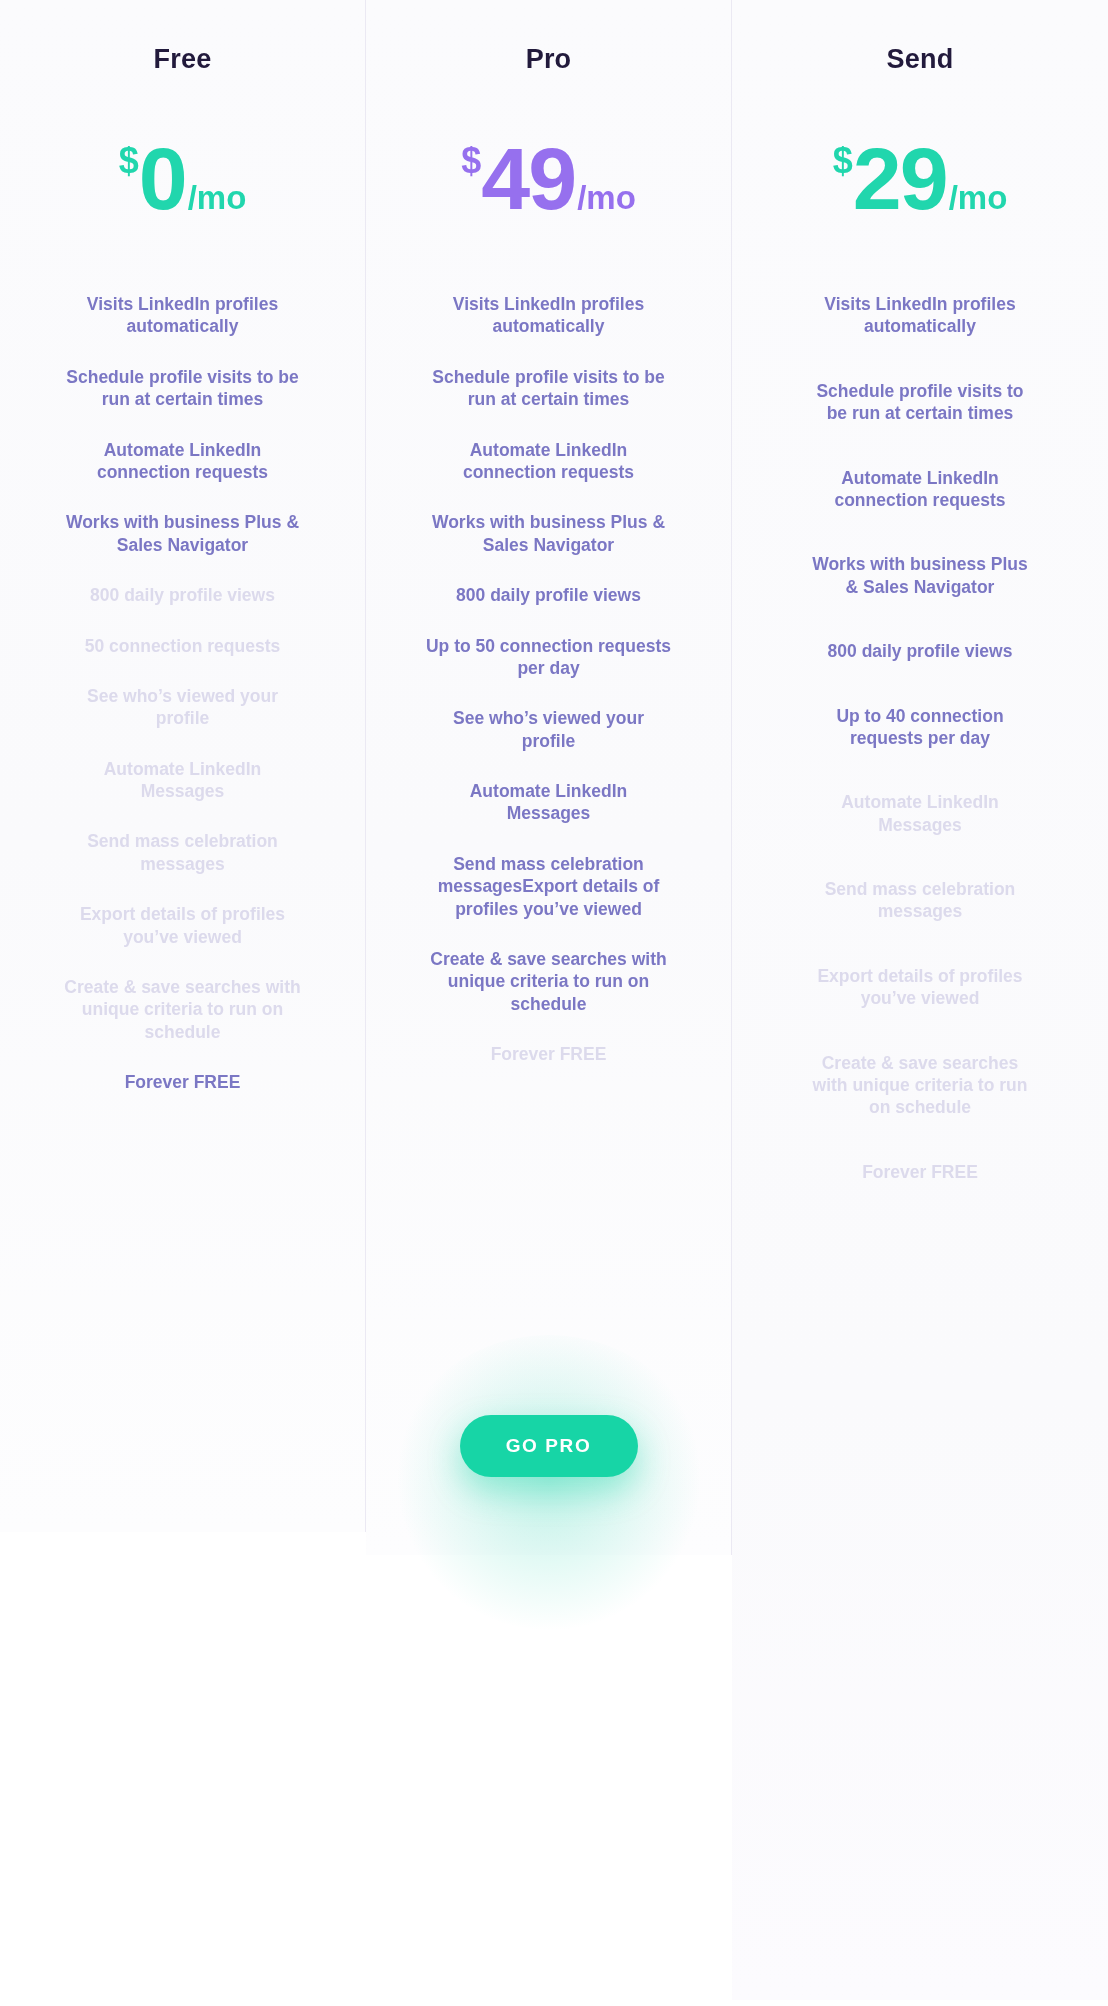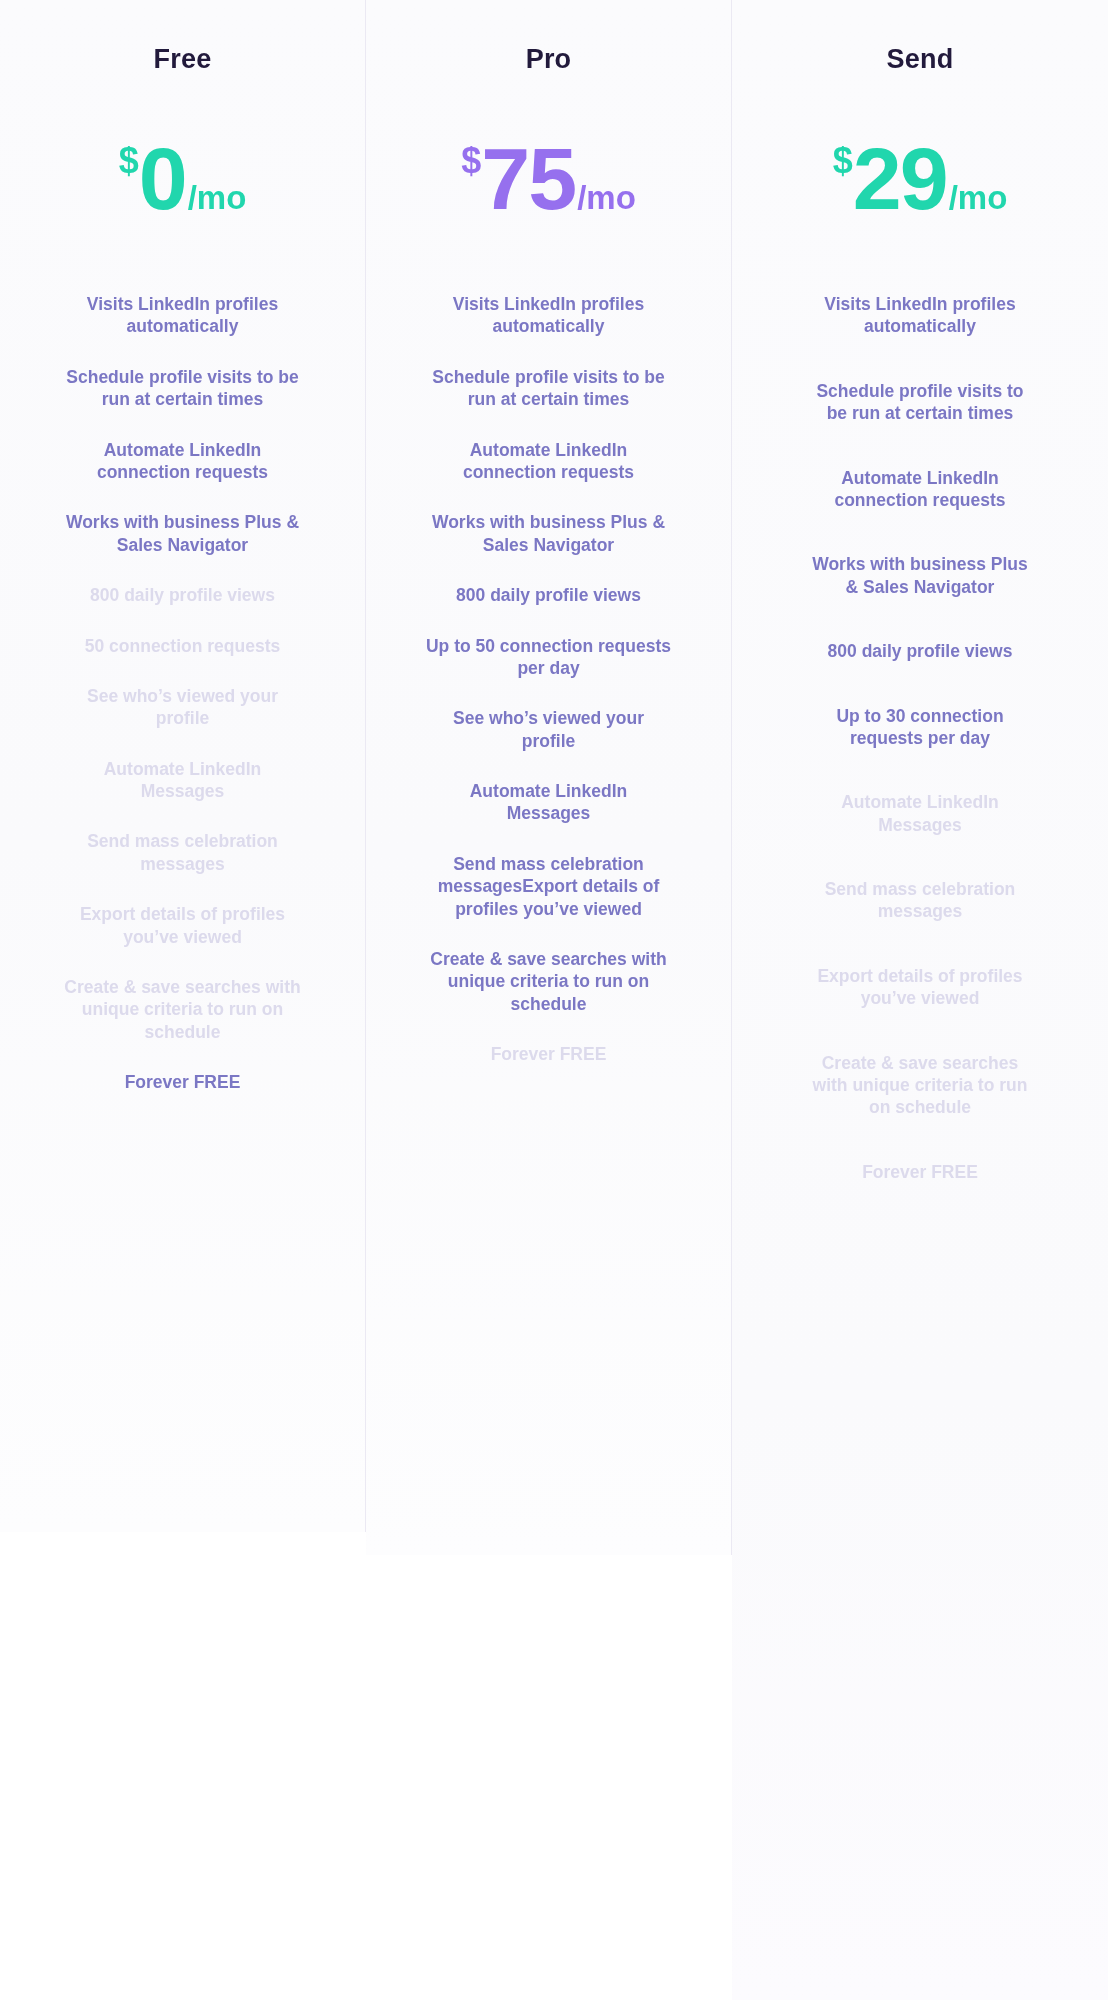--- a/index.html
+++ b/index.html
@@ -202,52 +202,56 @@
       <div class="feature-item is-muted">Export details of profiles you’ve viewed</div>
       <div class="feature-item is-muted">Create &amp; save searches with unique criteria to run on schedule</div>
       <div class="feature-item">Forever FREE</div>
     </div>
   </div>
 
   <div class="plan-card card-pro">
     <div class="plan-name">Pro</div>
     <div class="price-row">
       <span class="price-currency color-purple-light">$</span>
-      <span class="price-amount color-purple-light">75</span>
+      <span class="price-amount color-purple-light">49</span>
       <span class="price-period color-purple-light">/mo</span>
     </div>
     <div class="features">
       <div class="feature-item">Visits LinkedIn profiles automatically</div>
       <div class="feature-item">Schedule profile visits to be run at certain times</div>
       <div class="feature-item">Automate LinkedIn connection requests</div>
       <div class="feature-item">Works with business Plus &amp; Sales Navigator</div>
       <div class="feature-item">800 daily profile views</div>
       <div class="feature-item">Up to 50 connection requests per day</div>
       <div class="feature-item">See who’s viewed your profile</div>
       <div class="feature-item">Automate LinkedIn Messages</div>
       <div class="feature-item">Send mass celebration messagesExport details of profiles you’ve viewed</div>
       <div class="feature-item">Create &amp; save searches with unique criteria to run on schedule</div>
       <div class="feature-item is-muted">Forever FREE</div>
     </div>
+    <div class="cta-zone">
+      <div class="glow glow-teal"></div>
+      <button class="cta-button btn-teal">GO PRO</button>
+    </div>
   </div>
 
   <div class="plan-card card-lite">
     <div class="plan-name">Send</div>
     <div class="price-row">
       <span class="price-currency color-teal">$</span>
       <span class="price-amount color-teal">29</span>
       <span class="price-period color-teal">/mo</span>
     </div>
     <div class="features">
       <div class="feature-item">Visits LinkedIn profiles automatically</div>
       <div class="feature-item">Schedule profile visits to be run at certain times</div>
       <div class="feature-item">Automate LinkedIn connection requests</div>
       <div class="feature-item">Works with business Plus &amp; Sales Navigator</div>
       <div class="feature-item">800 daily profile views</div>
-      <div class="feature-item">Up to 30 connection requests per day</div>
+      <div class="feature-item">Up to 40 connection requests per day</div>
       <div class="feature-item is-muted">Automate LinkedIn Messages</div>
       <div class="feature-item is-muted">Send mass celebration messages</div>
       <div class="feature-item is-muted">Export details of profiles you’ve viewed</div>
       <div class="feature-item is-muted">Create &amp; save searches with unique criteria to run on schedule</div>
       <div class="feature-item is-muted">Forever FREE</div>
     </div>
   </div>
 
 </div>
 

